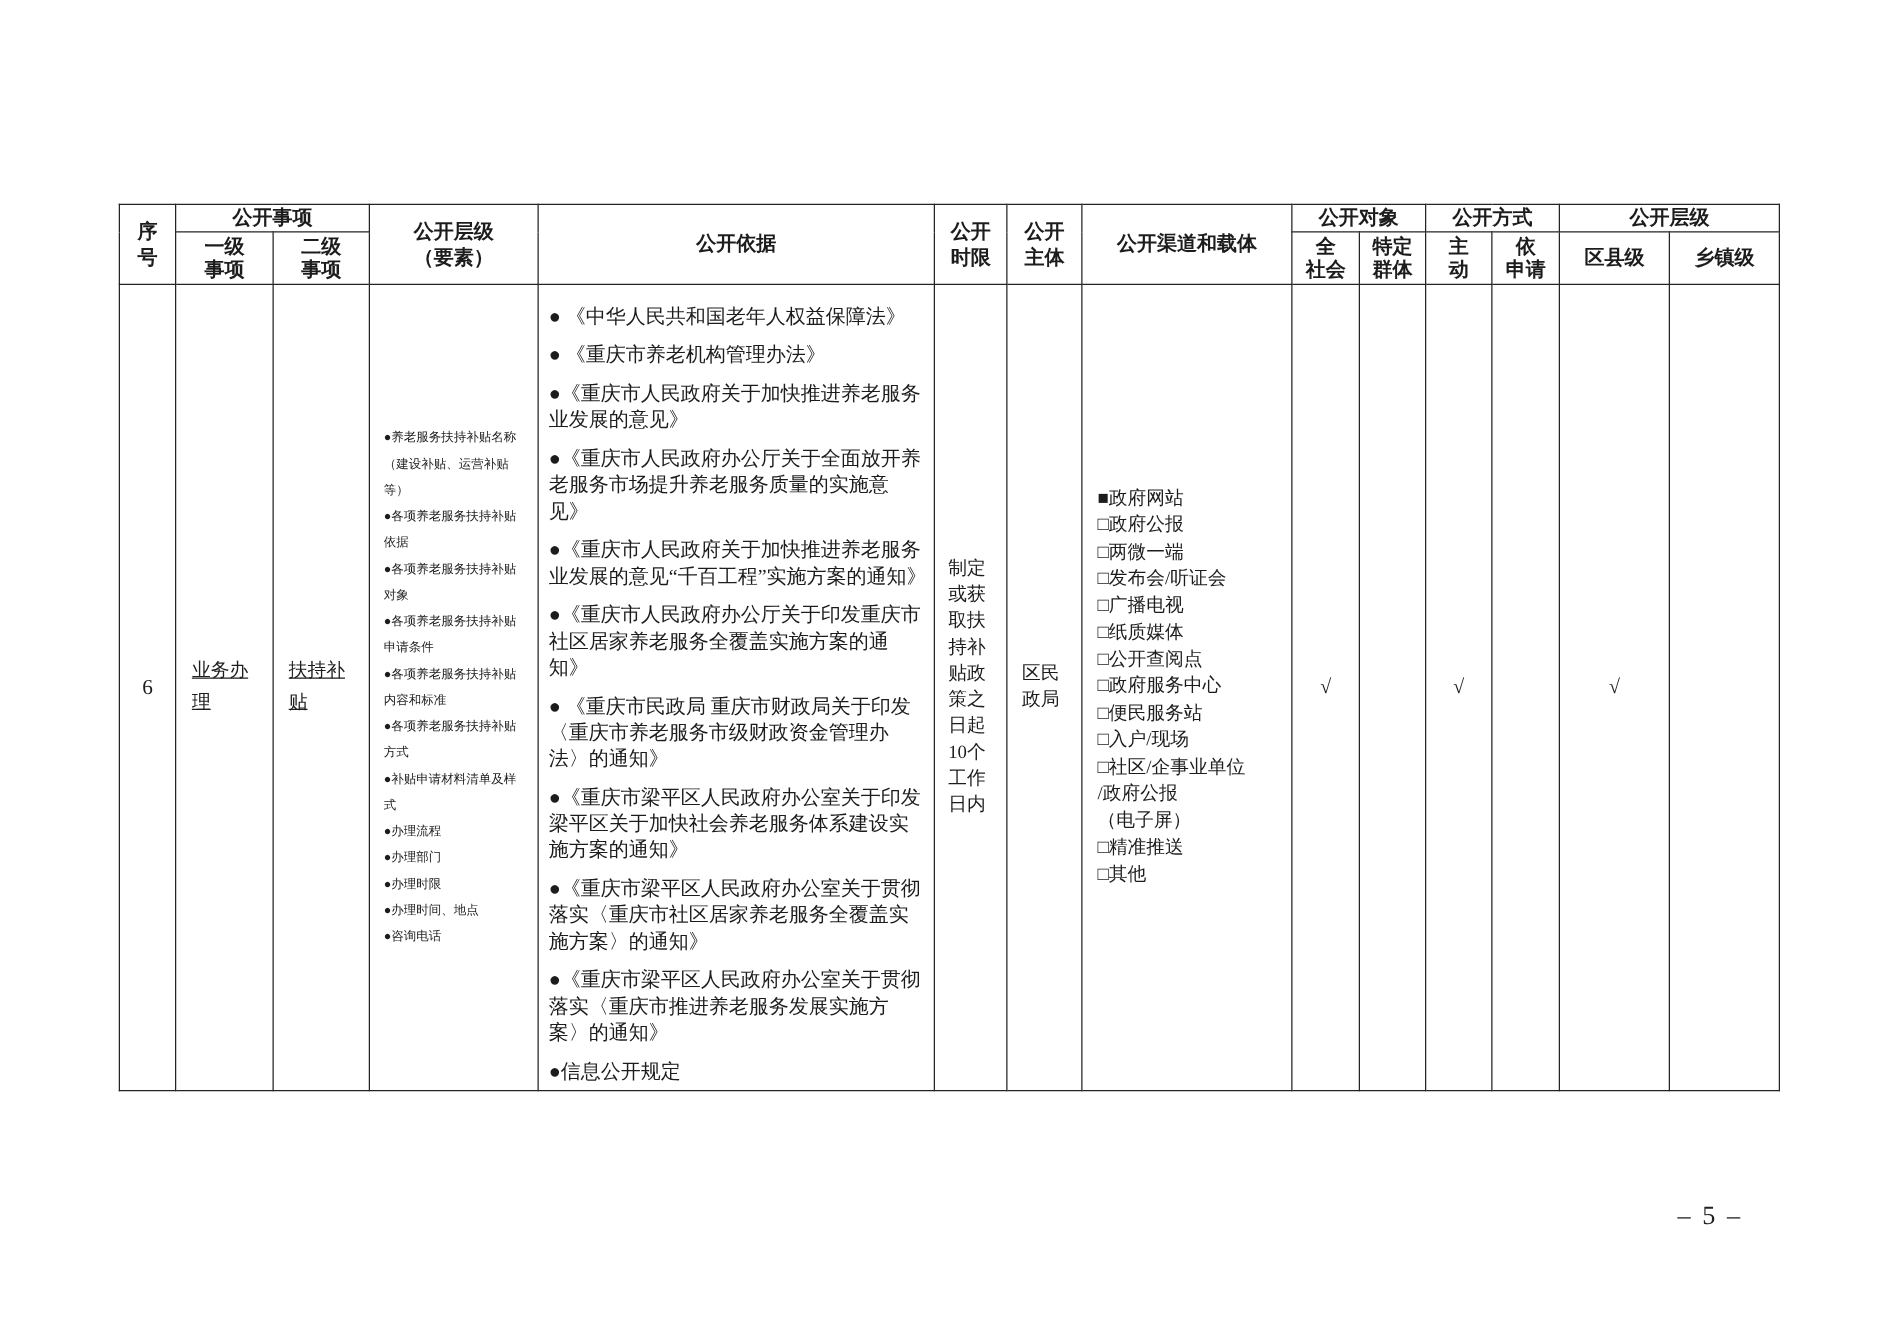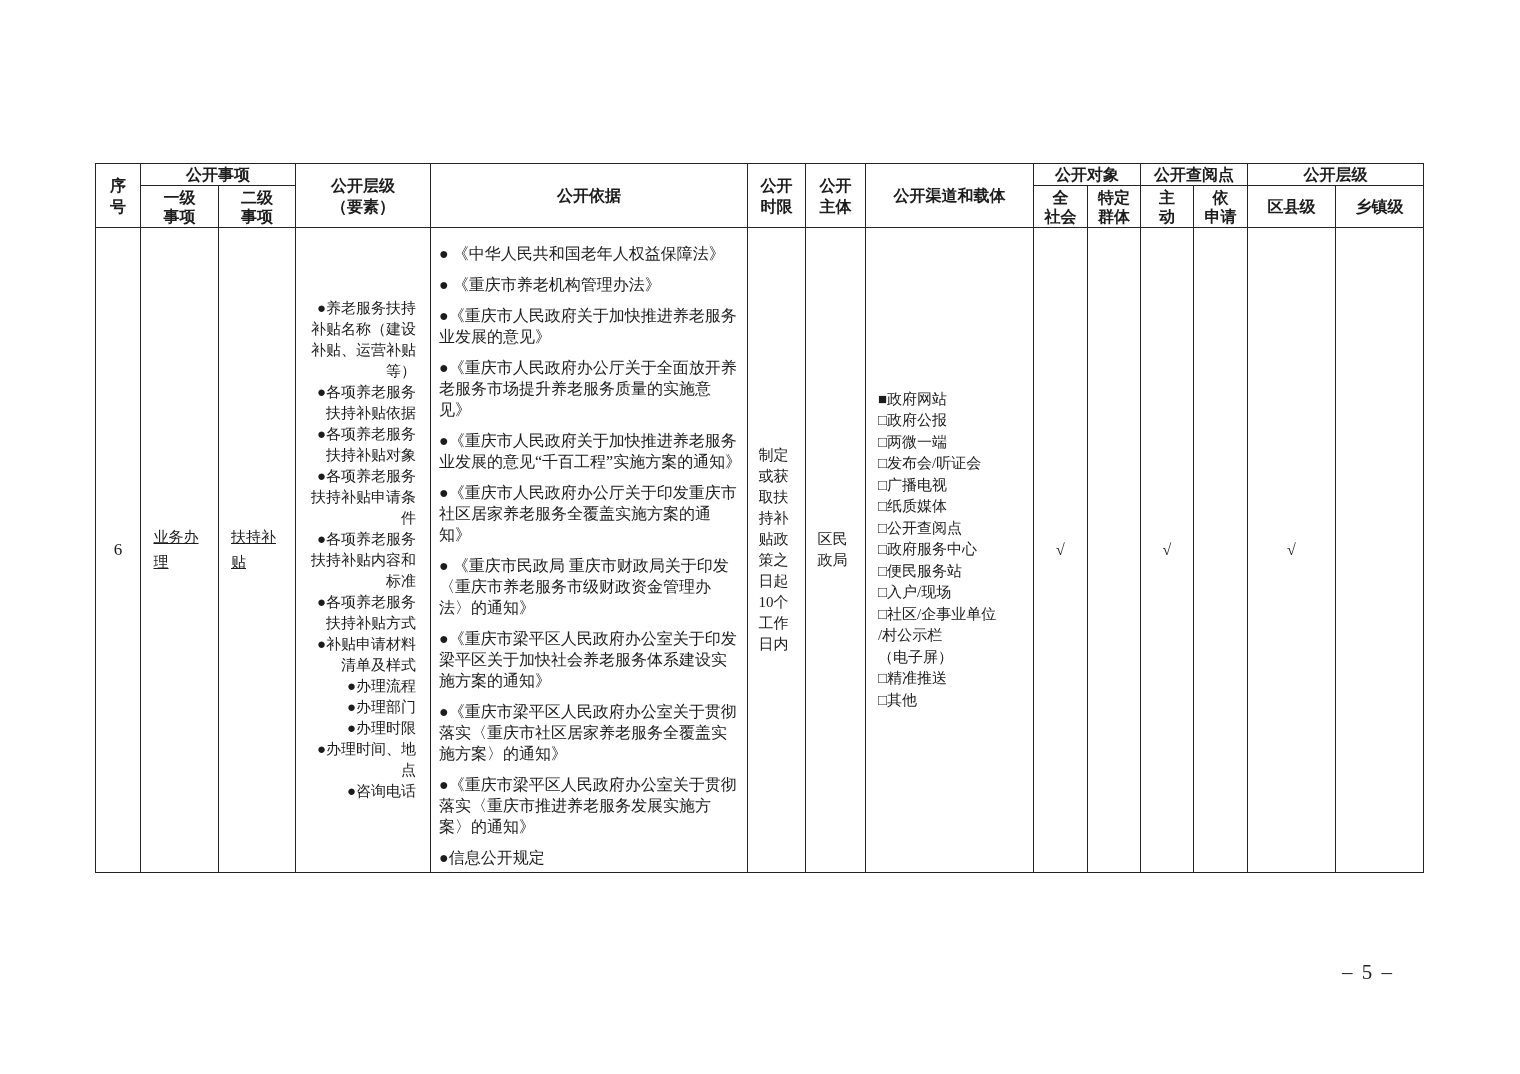--- a/index.html
+++ b/index.html
@@ -22,21 +22,21 @@
   tr.h2{height:42px;}
   tr.h2 th{line-height:19px;}
   .l{display:block;}
 
   tr.data-row{height:645px;}
   td.c-serial{text-align:center;font-size:17px;}
   .narrow{margin:0 auto;text-align:left;font-size:15px;}
   .w52{width:52px;line-height:25px;text-decoration:underline;}
   .w36{width:36px;line-height:21px;}
   td.c-content{padding:0 14px 0 11px;}
-  td.c-content .li{font-size:15px;line-height:21px;text-align:right;}
+  td.c-content .li{font-size:10px;line-height:21px;}
   td.c-basis{padding:0 5px 0 8px;}
   td.c-basis .li{font-size:16px;line-height:21px;margin-top:10px;}
   td.c-channels{padding:0 8px 0 12px;}
   td.c-channels .li{font-size:15px;line-height:21.5px;white-space:pre-wrap;}
   td.c-check{text-align:center;font-size:16px;}
   .list{text-align:left;}
 
   .page-number{
     position:absolute;left:1308px;top:960px;width:120px;
     font-size:21px;text-align:center;letter-spacing:2px;color:#222;
@@ -79,21 +79,21 @@
         <th rowspan="2">
           <span class="l">公开</span>
           <span class="l">时限</span>
         </th>
         <th rowspan="2">
           <span class="l">公开</span>
           <span class="l">主体</span>
         </th>
         <th rowspan="2">公开渠道和载体</th>
         <th colspan="2">公开对象</th>
-        <th colspan="2">公开查阅点</th>
+        <th colspan="2">公开方式</th>
         <th colspan="2">公开层级</th>
       </tr>
       <tr class="h2">
         <th>
           <span class="l">一级</span>
           <span class="l">事项</span>
         </th>
         <th>
           <span class="l">二级</span>
           <span class="l">事项</span>
@@ -204,21 +204,21 @@
 
               <div class="li">□公开查阅点</div>
 
               <div class="li">□政府服务中心</div>
 
               <div class="li">□便民服务站</div>
 
               <div class="li">□入户/现场</div>
 
               <div class="li">□社区/企事业单位
-/村公示栏
+/政府公报
 （电子屏）</div>
 
               <div class="li">□精准推送</div>
 
               <div class="li">□其他</div>
             </div>
         </td>
         <td class="c-check">√</td>
         <td class="c-check"></td>
         <td class="c-check">√</td>

